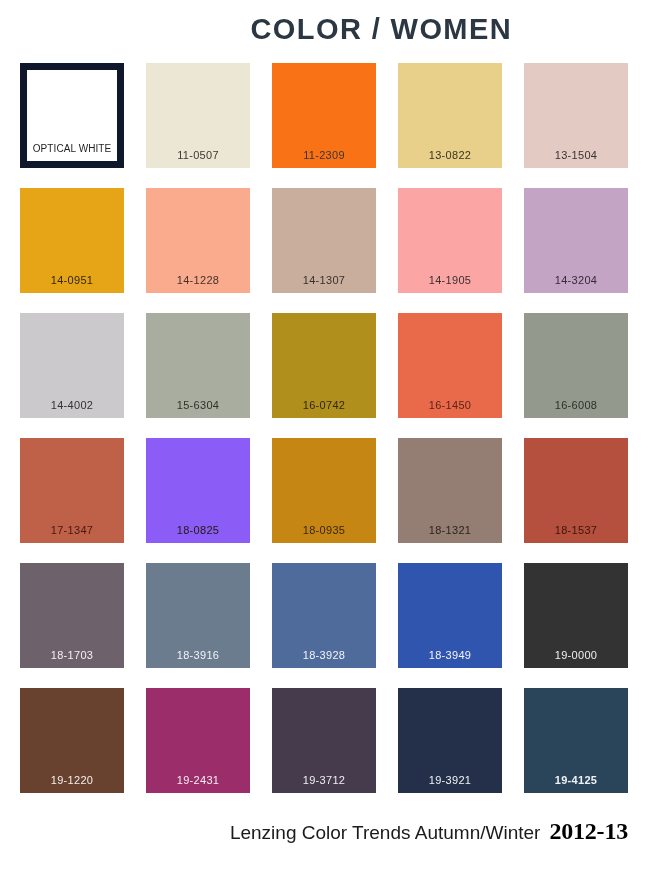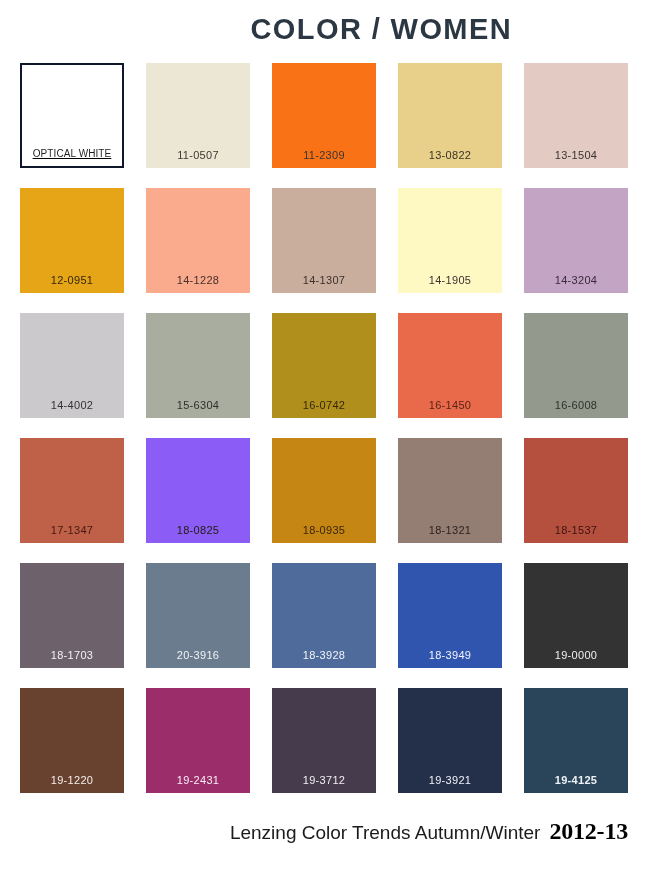--- a/index.html
+++ b/index.html
@@ -61,22 +61,21 @@
   .swatch {
     width: 104px;
     height: 105px;
     position: relative;
     box-sizing: border-box;
     display: flex;
     align-items: flex-end;
     justify-content: center;
   }
   .swatch.outlined {
-    border: 2px solid #0f172a;
-    text-decoration: underline;
+    border: 7px solid #0f172a;
   }
   .swatch-label {
     font-family: "Liberation Sans", sans-serif;
     font-size: 11px;
     letter-spacing: 0.3px;
     line-height: 1;
     padding-bottom: 7px;
     white-space: nowrap;
   }
   .swatch-label.small {
@@ -134,29 +133,29 @@
         </div>
         <div class="swatch" style="background: rgb(232, 208, 138);">
           <div class="swatch-label" style="color: rgb(58, 52, 35);">13-0822</div>
         </div>
         <div class="swatch" style="background: rgb(227, 203, 196);">
           <div class="swatch-label" style="color: rgb(58, 50, 48);">13-1504</div>
         </div>
       </div>
       <div class="grid-row">
         <div class="swatch" style="background: rgb(229, 165, 23);">
-          <div class="swatch-label" style="color: rgb(51, 39, 10);">12-0951</div>
+          <div class="swatch-label" style="color: rgb(51, 39, 10);">14-0951</div>
         </div>
         <div class="swatch" style="background: rgb(251, 171, 141);">
           <div class="swatch-label" style="color: rgb(68, 48, 42);">14-1228</div>
         </div>
         <div class="swatch" style="background: rgb(201, 174, 158);">
           <div class="swatch-label" style="color: rgb(58, 48, 42);">14-1307</div>
         </div>
-        <div class="swatch" style="background: #fef9c3; align-items: flex-end;">
+        <div class="swatch" style="background: #fca5a5; align-items: flex-end;">
           <div class="swatch-label" style="color: rgb(58, 48, 47);">14-1905</div>
         </div>
         <div class="swatch" style="background: rgb(196, 164, 196);">
           <div class="swatch-label" style="color: rgb(55, 41, 58);">14-3204</div>
         </div>
       </div>
       <div class="grid-row">
         <div class="swatch" style="background: rgb(203, 201, 203);">
           <div class="swatch-label" style="color: rgb(51, 51, 53);">14-4002</div>
         </div>
@@ -188,21 +187,21 @@
         </div>
         <div class="swatch" style="background: rgb(181, 80, 63);">
           <div class="swatch-label" style="color: rgb(61, 20, 13);">18-1537</div>
         </div>
       </div>
       <div class="grid-row">
         <div class="swatch" style="background: rgb(109, 97, 108);">
           <div class="swatch-label" style="color: rgb(243, 241, 243);">18-1703</div>
         </div>
         <div class="swatch" style="background: rgb(106, 124, 142);">
-          <div class="swatch-label" style="color: rgb(241, 243, 245);">20-3916</div>
+          <div class="swatch-label" style="color: rgb(241, 243, 245);">18-3916</div>
         </div>
         <div class="swatch" style="background: rgb(79, 107, 155);">
           <div class="swatch-label" style="color: rgb(242, 244, 248);">18-3928</div>
         </div>
         <div class="swatch" style="background: rgb(48, 85, 174);">
           <div class="swatch-label" style="color: rgb(243, 245, 250);">18-3949</div>
         </div>
         <div class="swatch" style="background: rgb(51, 51, 51);">
           <div class="swatch-label" style="color: rgb(240, 240, 240);">19-0000</div>
         </div>

